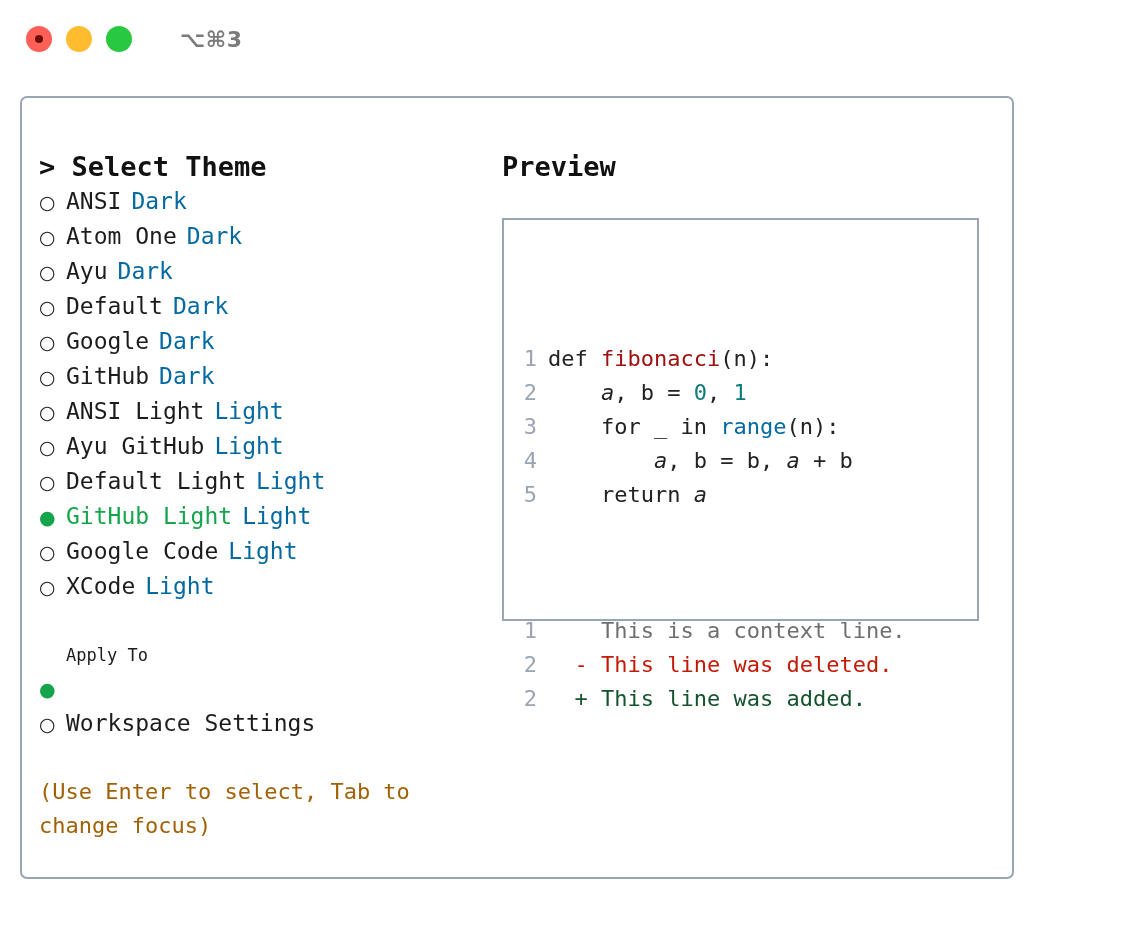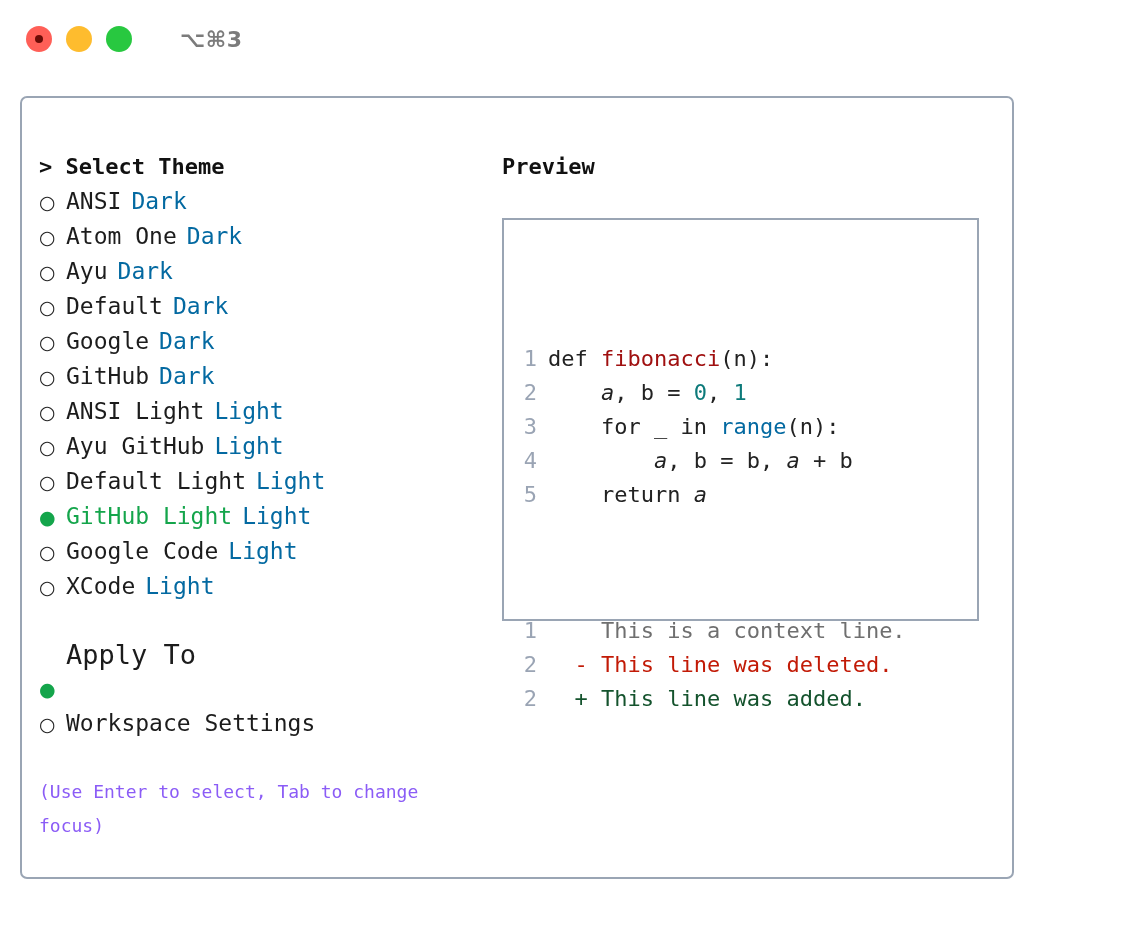--- a/index.html
+++ b/index.html
@@ -88,21 +88,21 @@
   }
 
   
   .left-col {
     position: absolute;
     left: 17px;
     top: 52px;
     width: 450px;
   }
   .section-title {
-    font-size: 22px;
+    font-size: 27px;
     font-weight: bold;
     color: #111111;
     line-height: 34px;
     white-space: pre;
   }
   .list-row {
     display: flex;
     align-items: baseline;
     line-height: 34px;
     font-size: 23px;
@@ -124,31 +124,31 @@
   .list-row.selected .row-label {
     color: #14a54b;
   }
   .row-tag {
     color: #0369a1;
     margin-left: 10px;
   }
 
   .applyto-header {
     margin-top: 34px;
-    font-size: 27px;
+    font-size: 17px;
     color: #1c1c1c;
     line-height: 34px;
     padding-left: 27px;
     white-space: pre;
   }
 
   .hint {
     margin-top: 34px;
-    font-size: 18px;
-    color: #8b5cf6;
+    font-size: 22px;
+    color: #a16207;
     line-height: 34px;
     width: 410px;
   }
 
   
   .right-col {
     position: absolute;
     left: 480px;
     top: 52px;
     width: 500px;

